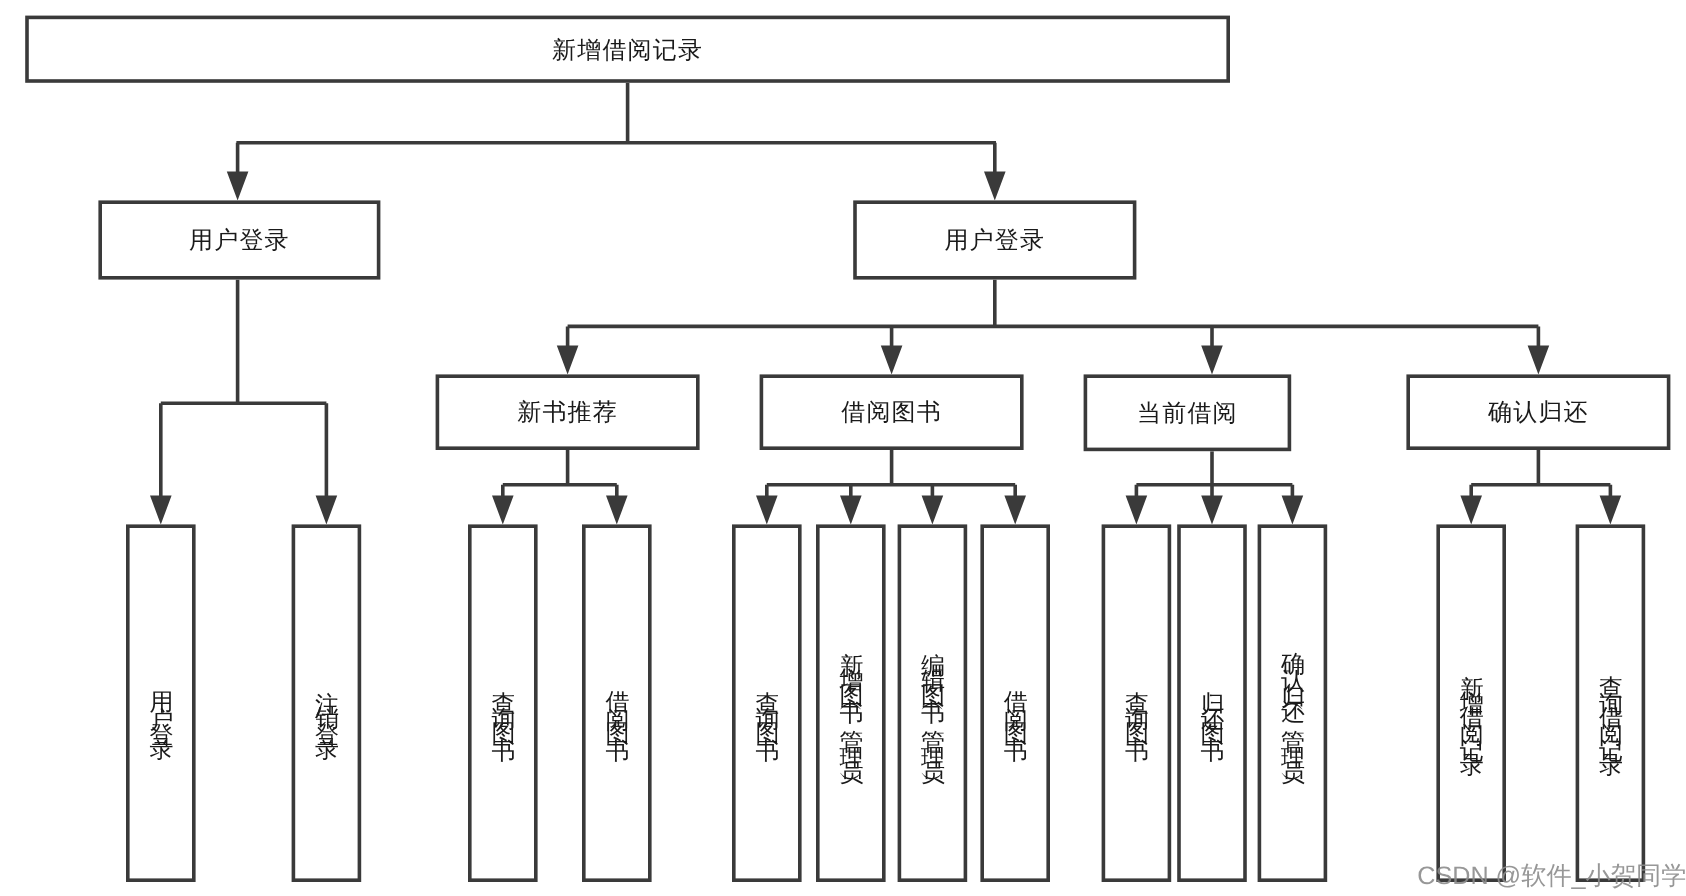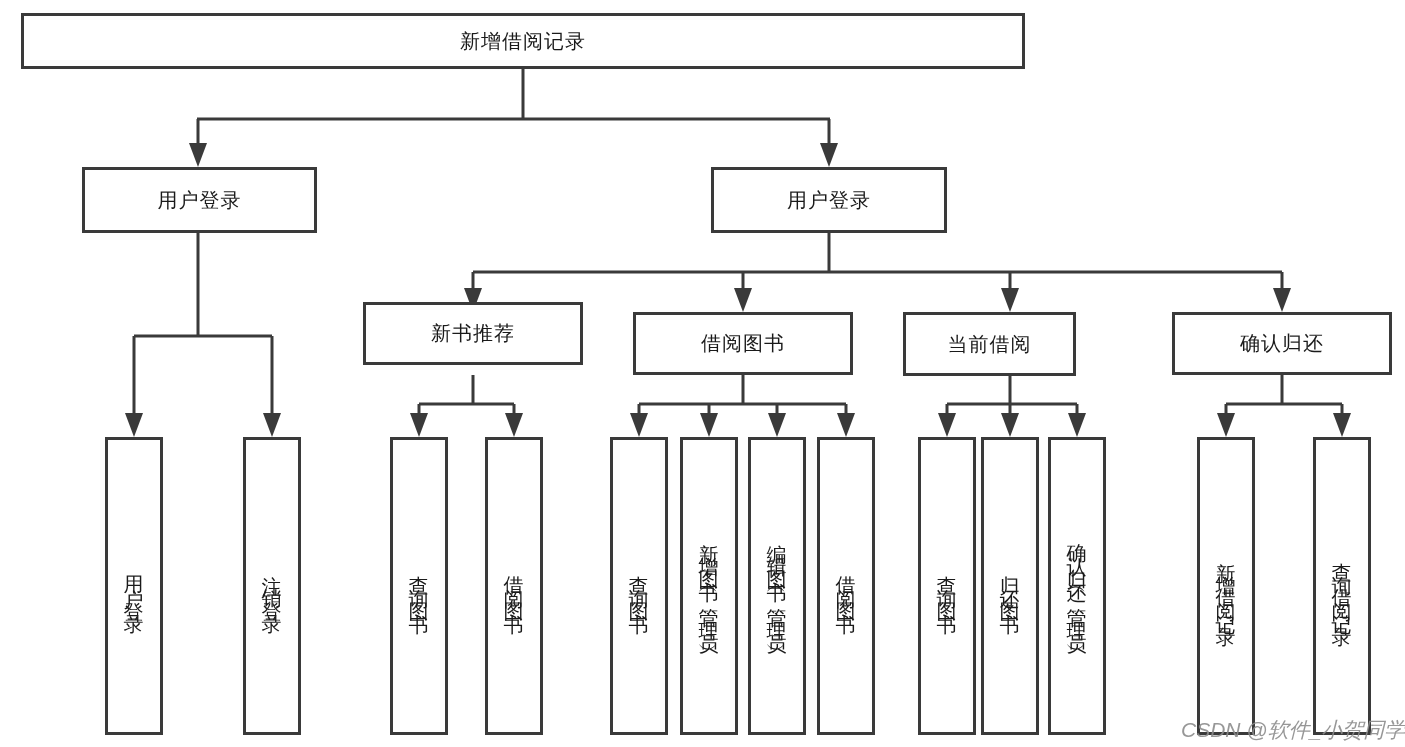--- a/index.html
+++ b/index.html
@@ -40,21 +40,20 @@
     left:0; top:0;
     z-index:1;
   }
   .watermark {
     position:absolute;
     left:1181px; top:716px;
     font-size:21px;
     color:rgba(140,140,140,0.9);
     white-space:nowrap;
     z-index:3;
-    font-style:italic;
   }
 </style>
 </head>
 <body>
 
 <div id="stage">
 
   <svg class="connectors" width="1405" height="747" viewBox="0 0 1405 747">
 
     <path d="M523 69 V119 M197 119 H830 M198 119 V146 M829 119 V146" fill="none" stroke="#3a3a3a" stroke-width="3"></path>
@@ -83,21 +82,21 @@
     <span class="hlabel">新增借阅记录</span>
   </div>
 
   <div class="box" style="left:82px;top:167px;width:235px;height:66px">
     <span class="hlabel">用户登录</span>
   </div>
   <div class="box" style="left:711px;top:167px;width:236px;height:66px">
     <span class="hlabel">用户登录</span>
   </div>
 
-  <div class="box" style="left:363px;top:302px;width:220px;height:63px">
+  <div class="box" style="left:363px;top:312px;width:220px;height:63px">
     <span class="hlabel">新书推荐</span>
   </div>
   <div class="box" style="left:633px;top:312px;width:220px;height:63px">
     <span class="hlabel">借阅图书</span>
   </div>
   <div class="box" style="left:903px;top:312px;width:173px;height:64px">
     <span class="hlabel">当前借阅</span>
   </div>
   <div class="box" style="left:1172px;top:312px;width:220px;height:63px">
     <span class="hlabel">确认归还</span>

